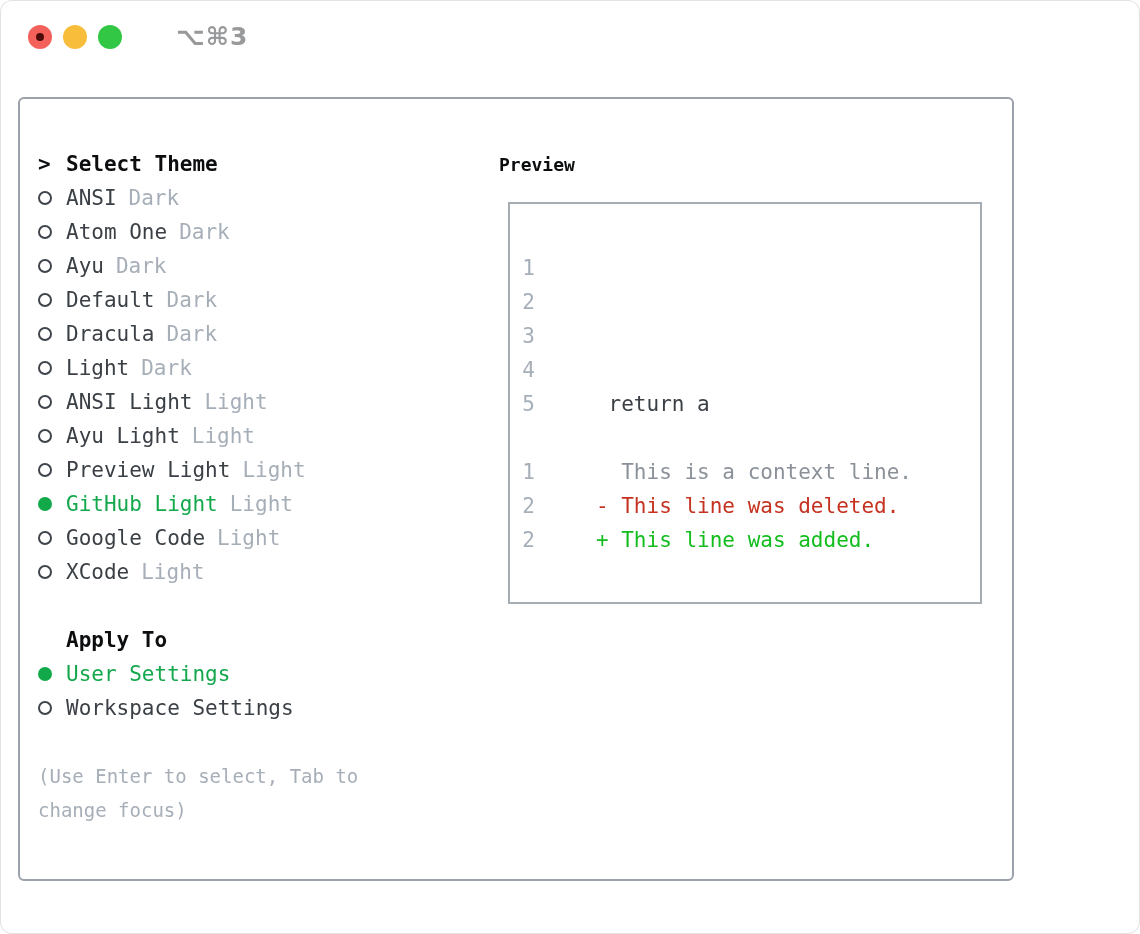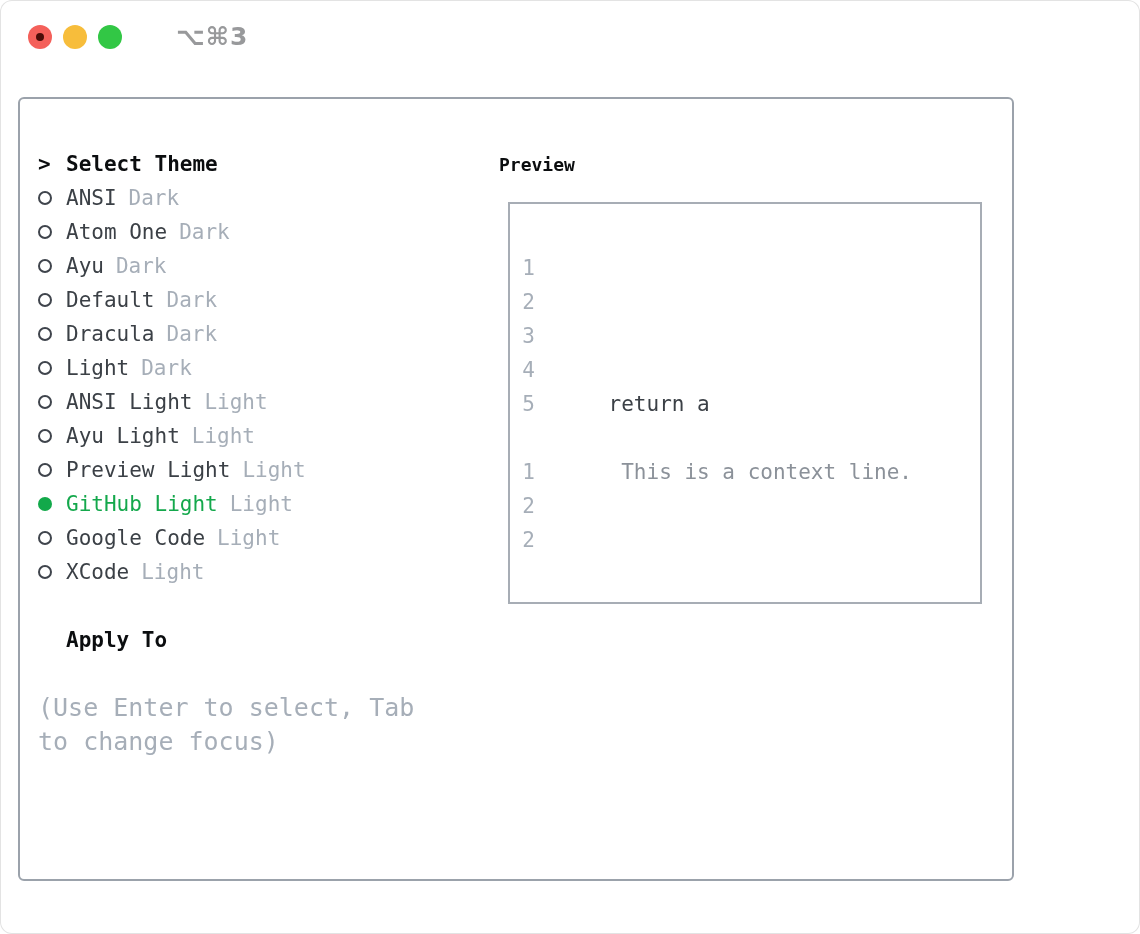--- a/index.html
+++ b/index.html
@@ -27,21 +27,21 @@
   .left{position:absolute;left:18px;top:48px;}
   .row{display:flex;align-items:center;height:34px;font-size:21px;white-space:pre;}
   .marker-col{width:28px;display:flex;align-items:center;flex:0 0 28px;}
   .prompt{font-weight:bold;color:#0b0d0f;font-size:21px;}
   .heading{font-weight:bold;color:#0b0d0f;}
   .ring{width:10px;height:10px;border:2px solid #3f444c;border-radius:50%;}
   .dot{width:14px;height:14px;border-radius:50%;background:var(--dot-green);}
   .t-name{color:var(--dark);}
   .t-name.sel{color:var(--sel-green);}
   .t-variant{color:var(--muted);margin-left:12px;}
-  .hint{width:400px;font-size:25px;line-height:34px;color:var(--muted);white-space:pre-wrap;}
+  .hint{width:400px;font-size:19px;line-height:34px;color:var(--muted);white-space:pre-wrap;}
   
   .preview-title{position:absolute;left:479px;top:48px;height:34px;display:flex;align-items:center;font-size:18px;font-weight:bold;color:#0b0d0f;}
   .preview-box{
     position:absolute;left:488px;top:103px;width:474px;height:402px;
     border:2px solid #a7adb5;background:#fff;box-sizing:border-box;
   }
   .code{position:absolute;left:12px;top:47px;}
   .cl{display:flex;align-items:center;height:34px;font-size:21px;white-space:pre;}
   .ln{flex:0 0 13px;text-align:right;color:var(--muted);margin-right:23px;}
   .tk-plain{color:var(--dark);}
@@ -87,34 +87,38 @@
           <div class="row"><span class="marker-col"><span class="ring"></span></span><span class="t-name">XCode</span><span class="t-variant">Light</span></div>
         </div>
 
       <div class="row"></div>
 
       <div class="row">
         <span class="marker-col"></span>
         <span class="heading">Apply To</span>
       </div>
 
+      <div id="apply-list">
+          <div class="row"><span class="marker-col"><span class="dot"></span></span><span class="t-name sel">User Settings</span></div>
+          <div class="row"><span class="marker-col"><span class="ring"></span></span><span class="t-name">Workspace Settings</span></div>
+        </div>
 
       <div class="row"></div>
 
       <div class="hint">(Use Enter to select, Tab to change focus)</div>
     </div>
 
     <div class="preview-title">Preview</div>
     <div class="preview-box">
       <div class="code" id="code">
           <div class="cl"><span class="ln">1</span></div>
           <div class="cl"><span class="ln">2</span></div>
           <div class="cl"><span class="ln">3</span></div>
           <div class="cl"><span class="ln">4</span></div>
           <div class="cl"><span class="ln">5</span><span class="ct"><span class="tk-plain">    return a</span></span></div>
           <div class="cl"><span class="ln"></span><span class="ct"></span></div>
           <div class="cl"><span class="ln">1</span><span class="ct"><span class="tk-context">     This is a context line.</span></span></div>
-          <div class="cl"><span class="ln">2</span></div>
-          <div class="cl"><span class="ln">2</span></div>
+          <div class="cl"><span class="ln">2</span><span class="ct"><span class="tk-deleted">   - This line was deleted.</span></span></div>
+          <div class="cl"><span class="ln">2</span><span class="ct"><span class="tk-added">   + This line was added.</span></span></div>
         </div>
     </div>
   </div>
 </div>
 
 </body></html>

